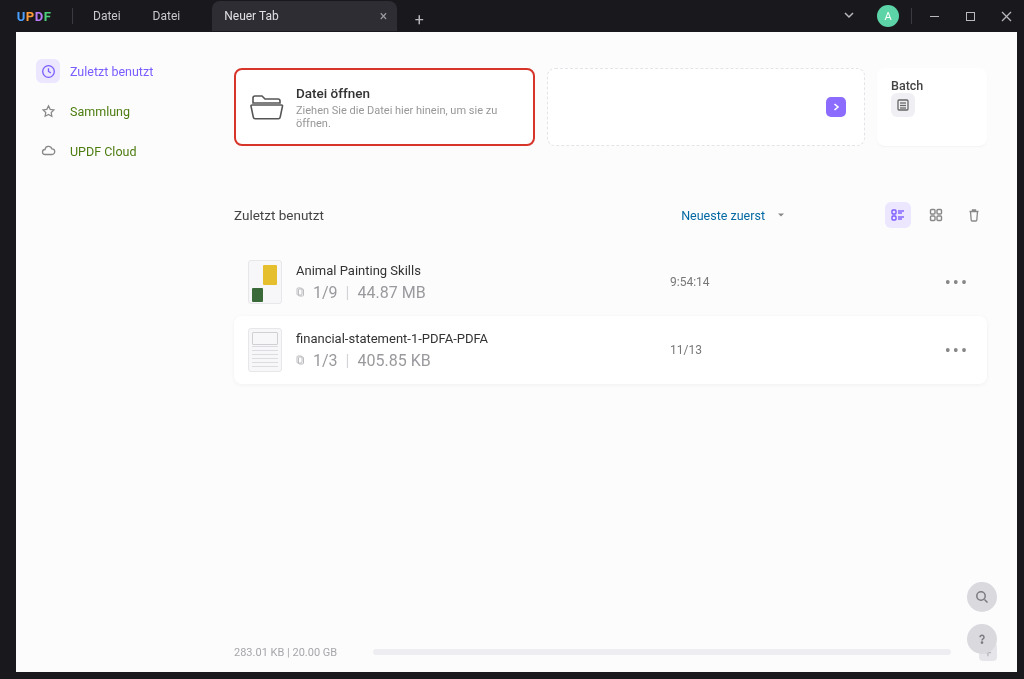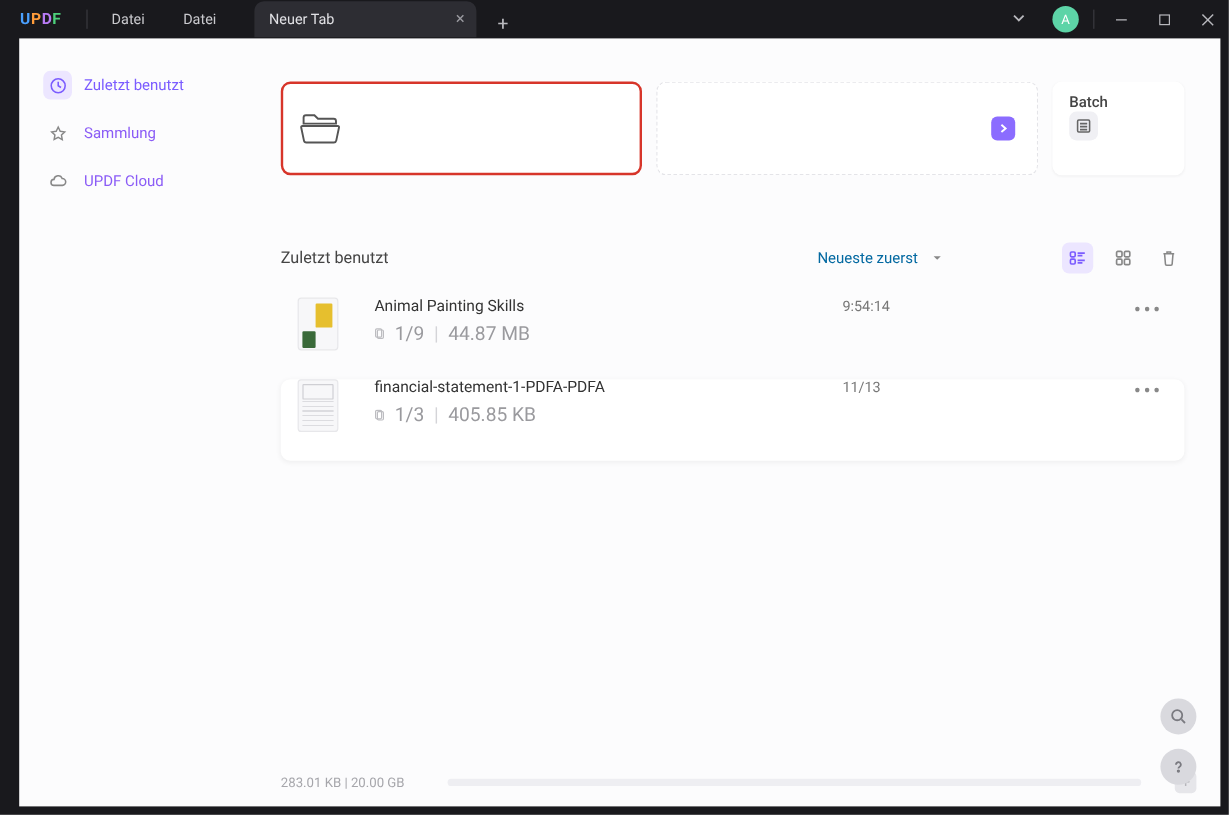--- a/index.html
+++ b/index.html
@@ -16,21 +16,21 @@
 .tab .close { position:absolute; right:10px; color:#9a9aa0; cursor:pointer; font-size:14px; }
 .addtab { width:24px; height:24px; margin-left:10px; display:flex; align-items:center; justify-content:center; color:#b8b8bd; cursor:pointer; font-size:16px; }
 .winctrl { margin-left:auto; display:flex; align-items:center; height:32px; }
 .chev { padding:0 14px; color:#b8b8bd; cursor:pointer; }
 .avatar { width:22px; height:22px; border-radius:50%; background:#5dd4a7; color:#fff; display:flex; align-items:center; justify-content:center; font-size:11px; margin:0 8px; }
 .wbtn { width:36px; height:32px; display:flex; align-items:center; justify-content:center; color:#b8b8bd; cursor:pointer; }
 
 
 .workspace { position:absolute; top:32px; left:16px; right:7px; bottom:7px; background:#fcfcfd; border-radius:0; display:flex; overflow:hidden; }
 .sidebar { width:192px; padding:20px 10px; }
-.sideitem { height:38px; border-radius:8px; display:flex; align-items:center; padding:0 10px; font-size:12.5px; color:#8b5cf6; cursor:pointer; gap:10px; margin-bottom:2px; }
+.sideitem { height:38px; border-radius:8px; display:flex; align-items:center; padding:0 10px; font-size:12.5px; color:#4d7c0f; cursor:pointer; gap:10px; margin-bottom:2px; }
 .sideitem.active { color:#7b5cff; }
 .sideitem .sicon { width:24px; height:24px; display:flex; align-items:center; justify-content:center; border-radius:6px; color:#888; }
 .sideitem.active .sicon { background:#ece6ff; color:#7b5cff; }
 
 .main { flex:1; padding:36px 30px 0 26px; position:relative; }
 .cards { display:flex; gap:12px; }
 .opencard { width:301px; height:78px; border:2px solid #d7352a; border-radius:8px; background:#fff; display:flex; align-items:center; padding:0 14px; gap:12px; cursor:pointer; }
 .foldericon { width:34px; height:30px; position:relative; }
 .foldericon svg { display:block; }
 .opencard .tt { font-size:13.5px; color:#333; font-weight:500; }
@@ -43,21 +43,21 @@
 .batchicon { width:24px; height:24px; border-radius:6px; background:#f0f0f4; display:flex; align-items:center; justify-content:center; cursor:pointer; color:#666; }
 
 .recenthdr { display:flex; align-items:center; margin-top:52px; height:34px; }
 .recenthdr .rt { font-size:13.5px; color:#444; }
 .recenthdr .sort { margin-left:auto; font-size:12.5px; color:#0369a1; display:flex; align-items:center; gap:12px; cursor:pointer; margin-right:100px;}
 .viewctrl { display:flex; gap:12px; align-items:center; }
 .vbtn { width:26px; height:26px; border-radius:6px; display:flex; align-items:center; justify-content:center; cursor:pointer; color:#888;}
 .vbtn.on{ background:#ece6ff; color:#7b5cff;}
 
 .filelist { margin-top:16px; }
-.filerow { height:68px; border-radius:8px; display:flex; align-items:flex-start; padding:0 18px 0 14px; gap:30px; cursor:pointer; }
+.filerow { height:68px; border-radius:8px; display:flex; align-items:center; padding:0 18px 0 14px; gap:14px; cursor:pointer; }
 .filerow.sel { background:#fff; box-shadow:0 1px 4px rgba(0,0,0,.05); }
 .thumb { width:34px; height:44px; background:#f7f7f9; border:1px solid #e7e7ea; border-radius:3px; position:relative; overflow:hidden;}
 .thumb1::after{content:"";position:absolute;top:4px;right:4px;width:14px;height:20px;background:#e6bf2e;border-radius:1px;}
 .thumb1::before{content:"";position:absolute;top:27px;left:3px;width:11px;height:14px;background:#3a6a3a;border-radius:1px;}
 .thumb2::before{content:"";position:absolute;top:3px;left:3px;right:3px;height:11px;border:1px solid #cfcfd4;border-radius:1px;}
 .thumb2::after{content:"";position:absolute;top:17px;left:3px;right:3px;bottom:3px;background:repeating-linear-gradient(#dcdce0 0 1px,transparent 1px 4px);}
 .finfo{flex:0 0 360px;}
 .fname{font-size:13px;color:#333;}
 .fmeta{font-size:16px;color:#9a9a9e;margin-top:5px;display:flex;align-items:center;gap:8px;}
 .fmeta .sep{color:#d4d4d8;}
@@ -158,20 +158,24 @@
               <path d="M2 13h29.5a1 1 0 011 1.2l-2.3 11a2 2 0 01-2 1.6H5.3a2 2 0 01-2-1.6L1 14.2A1 1 0 012 13z" stroke="#555" stroke-width="1.6" fill="#fff"></path>
               <path d="M4 26h24" stroke="url(#g)" stroke-width="2"></path>
               <defs>
                 <linearGradient id="g" x1="4" x2="28">
                   <stop stop-color="#ff5fb5"></stop>
                   <stop offset=".5" stop-color="#4aa0ff"></stop>
                   <stop offset="1" stop-color="#4dd07b"></stop>
                 </linearGradient>
               </defs>
             </svg>
+        </div>
+        <div>
+          <div class="tt">Datei öffnen</div>
+          <div class="st">Ziehen Sie die Datei hier hinein, um sie zu öffnen.</div>
         </div>
       </div>
       <div class="midcard">
         <div class="purplebtn">
           <svg width="10" height="10" viewBox="0 0 10 10" fill="none" stroke="currentColor" stroke-width="1.6">
               <path d="M3.5 2L7 5l-3.5 3"></path>
             </svg>
         </div>
       </div>
       <div class="batchcard">

